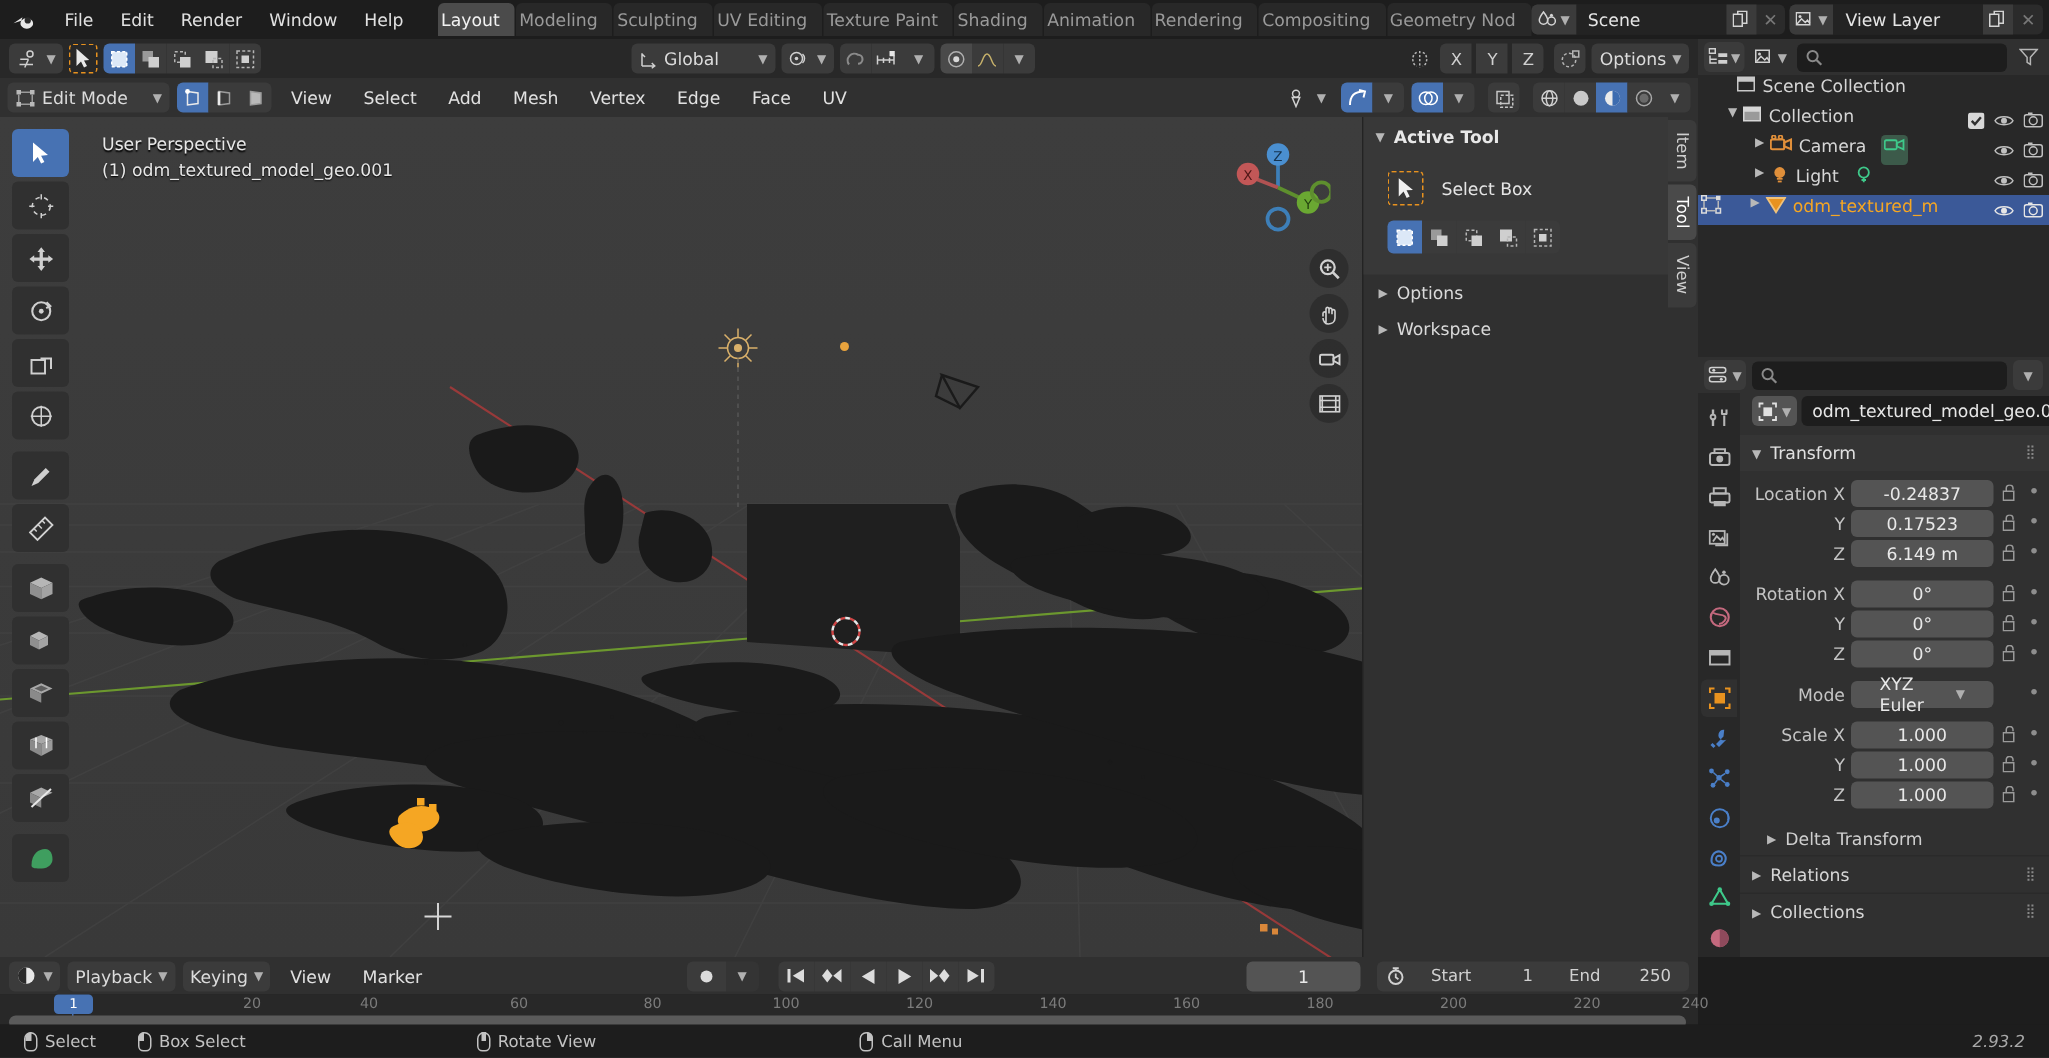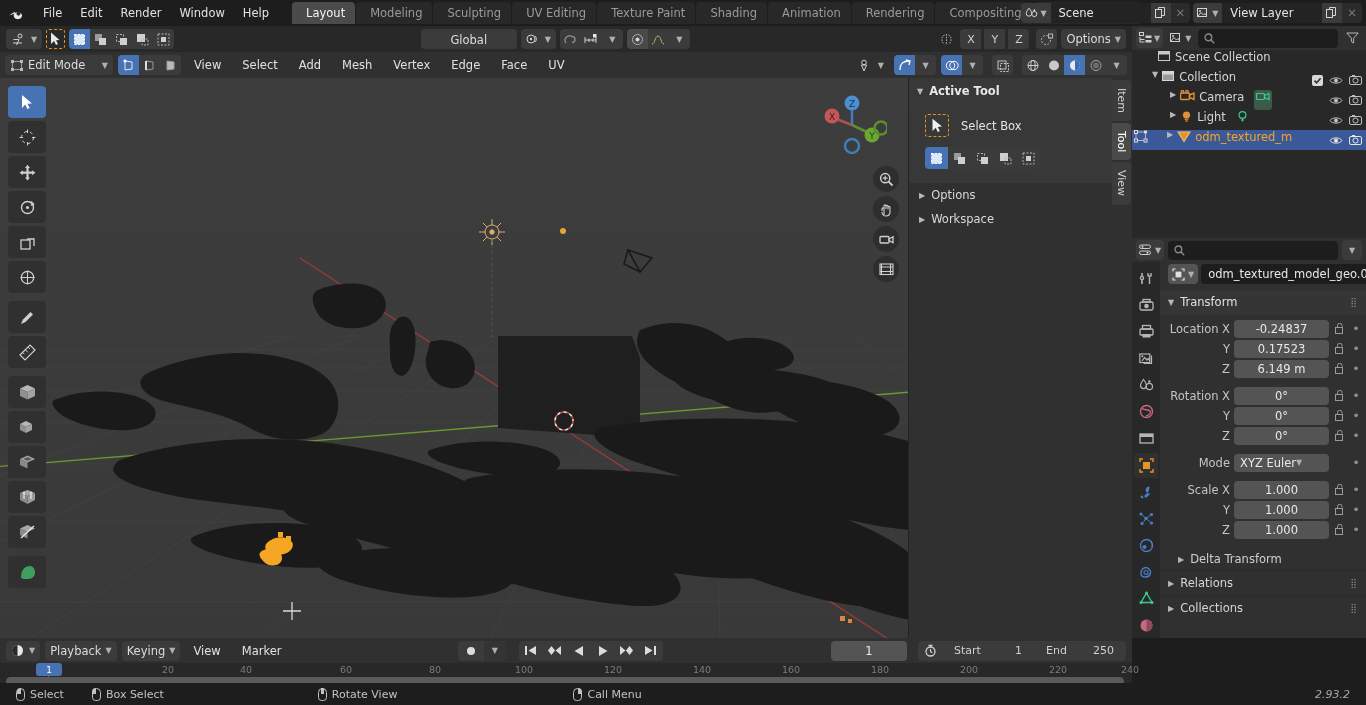--- a/index.html
+++ b/index.html
@@ -19,21 +19,21 @@
     background:#1d1d1d; display:flex; align-items:center;
   }
   .blender-logo { width:34px; display:flex; align-items:center; justify-content:center; }
   .menu-item {
     padding:3px 9px; color:#e1e1e1; font-size:11.5px; border-radius:3px;
     white-space:nowrap;
     text-align:center;
   }
   .wstabs { display:flex; align-items:center; margin-left:14px; height:26px; }
   .wstab {
-    padding:5px 10px 6px 14px; font-size:11.5px; color:#9a9a9a;
+    padding:5px 10px 6px 2px; font-size:11.5px; color:#9a9a9a;
     background:#282828; margin-right:1px; border-radius:4px 4px 0 0;
     white-space:nowrap; height:22px; line-height:12px;
   }
   .wstab.active { background:#4b4b4b; color:#f2f2f2; }
   .topright { position:absolute; right:4px; top:3px; display:flex; align-items:center; gap:3px; }
   .iconbtn {
     background:#3b3b3b; border-radius:4px; height:20px; min-width:20px;
     display:flex; align-items:center; justify-content:center; color:#d4d4d4;
   }
   .iconbtn.flat { background:transparent; }
@@ -156,21 +156,21 @@
   .idrow { display:flex; align-items:center; padding:2px 8px 6px 8px; gap:3px;}
   .idrow .pre { background:#545454; border-radius:4px; height:20px; display:flex; align-items:center; padding:0 4px; gap:3px;}
   .idrow .val { flex:1; background:#1d1d1d; border-radius:4px; height:20px; display:flex; align-items:center; padding:0 7px; font-size:11.5px; color:#e8e8e8;}
   .panel-hdr { display:flex; align-items:center; gap:6px; padding:5px 8px; background:#353535; color:#e0e0e0; font-size:11.5px;}
   .prow { display:flex; align-items:center; height:19px; margin:1px 4px; gap:4px; }
   .plabel { width:66px; text-align:right; font-size:11.5px; color:#c4c4c4; }
   .pval {
     flex:1; background:#545454; border-radius:4px; height:18px; display:flex;
     align-items:center; justify-content:center; font-size:11.5px; color:#e9e9e9;
   }
-  .pval.dropdown { justify-content:flex-start; padding:0 6px; }
+  .pval.dropdown { justify-content:flex-start; padding:0 19px; }
   .lock { width:13px; color:#9a9a9a; display:flex; align-items:center; justify-content:center;}
   .dot { width:12px; text-align:center; color:#8e8e8e; font-size:13px; line-height:10px;}
   .sub-hdr { display:flex; align-items:center; gap:6px; padding:4px 8px 4px 18px; color:#cfcfcf; font-size:11.5px;}
   .sect-hdr { display:flex; align-items:center; gap:6px; padding:5px 8px; color:#d6d6d6; font-size:11.5px; border-top:1px solid #2a2a2a;}
 
   
   .tl-hdr {
     position:absolute; left:0; top:638px; width:1132px; height:25px;
     background:#303030; display:flex; align-items:center; padding:0 6px; gap:5px;
   }
@@ -321,21 +321,21 @@
       <div class="tbtn last">
         <svg width="13" height="13" viewBox="0 0 13 13">
             <rect x="1" y="1" width="11" height="11" fill="none" stroke="#b5b5b5" stroke-dasharray="2 1.5"></rect>
             <rect x="4" y="4" width="5" height="5" fill="#cfcfcf"></rect>
           </svg>
       </div>
     </div>
 
     <div style="flex:1"></div>
 
-    <div class="drop" style="min-width:96px;flex-direction:column;">
+    <div class="drop" style="min-width:96px;">
       <svg width="13" height="13" viewBox="0 0 13 13">
           <path d="M2 11 V2.5 M2 11 H10.5 M2 3 L4 5 M8.5 9 L10.5 11 L8.5 12.5" stroke="#d0d0d0" fill="none"></path>
         </svg>
       <span>Global</span>
       <span class="chev" style="margin-left:auto">▼</span>
     </div>
     <div class="drop">
       <svg width="15" height="13" viewBox="0 0 15 13">
           <circle cx="5" cy="6" r="4" fill="none" stroke="#d0d0d0"></circle>
           <circle cx="5" cy="6" r="1.2" fill="#d0d0d0"></circle>
@@ -621,20 +621,24 @@
       <g>
         <circle cx="564" cy="343" r="9" fill="none" stroke="#d14646" stroke-width="1.6" stroke-dasharray="3.2 3.2"></circle>
         <circle cx="564" cy="343" r="9" fill="none" stroke="#e8e8e8" stroke-width="1.6" stroke-dasharray="3.2 3.2" stroke-dashoffset="3.2"></circle>
       </g>
 
       <g stroke="#d8d8d8" stroke-width="1.3">
         <path d="M292 524 V542 M283 533 H301"></path>
       </g>
     </svg>
 
+    <div class="vp-text">
+      <div>User Perspective</div>
+      <div>(1) odm_textured_model_geo.001</div>
+    </div>
 
     <div class="toolbar-left">
       <div class="tool-icon active">
         <svg width="14" height="16" viewBox="0 0 14 16">
             <path d="M2 1 L2 14 L5.2 10.6 L7.4 15 L9.6 14 L7.4 9.8 L12 9.4 Z" fill="#fff"></path>
           </svg>
       </div>
       <div class="tool-icon">
         <svg width="17" height="17" viewBox="0 0 17 17">
             <circle cx="8.5" cy="8.5" r="6" fill="none" stroke="#cfcfcf" stroke-dasharray="3 3"></circle>

